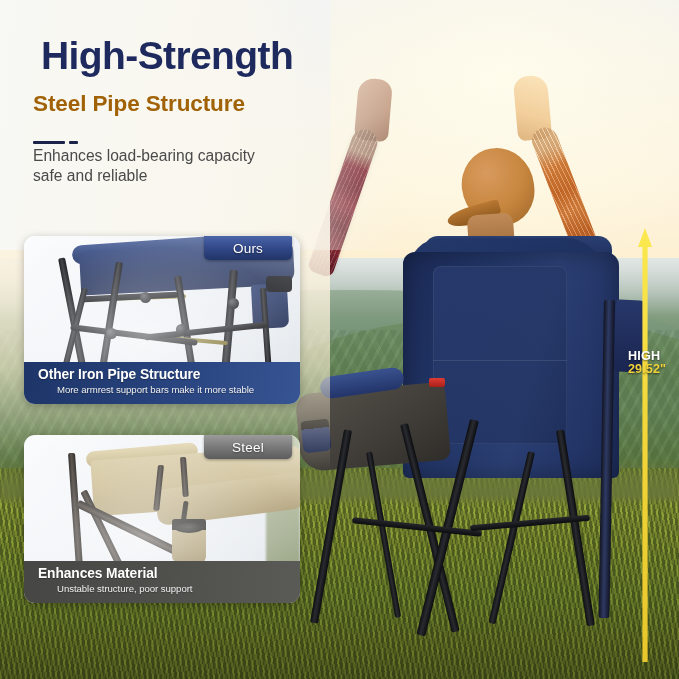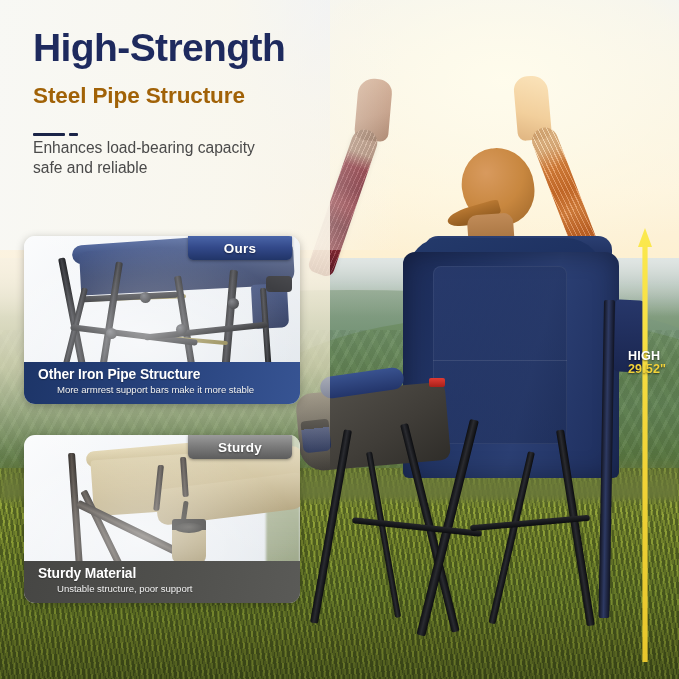--- a/index.html
+++ b/index.html
@@ -320,21 +320,21 @@
 
   
   .headline {
     position: absolute; left: 33px; top: 28px; width: 300px;
   }
   .title-main {
     font-size: 39px;
     font-weight: 700;
     letter-spacing: -0.6px;
     line-height: 1.04;
-    margin: 0;
+    margin: 8px;
   }
   .title-sub {
     font-size: 22.5px;
     font-weight: 700;
     letter-spacing: -0.1px;
     margin: 14px 0 0 0;
   }
   .divider {
     margin-top: 24px;
     display: flex;
@@ -489,25 +489,25 @@
       radial-gradient(ellipse 220px 130px at 42% 62%, rgba(255,255,255,.55), rgba(255,255,255,0) 72%),
       linear-gradient(200deg, rgba(255,255,255,.34), rgba(255,255,255,0) 52%);
     pointer-events: none;
   }
 
   
   .tab {
     position: absolute;
     top: 0;
     right: 8px;
-    width: 104px; height: 24px;
+    width: 88px; height: 24px;
     display: flex; align-items: center; justify-content: center;
     color: #fff;
     font-size: 13.5px;
-    font-weight: 700;
+    font-weight: 400;
     letter-spacing: .2px;
     border-radius: 0 0 5px 5px;
     text-shadow: 0 1px 2px rgba(0,0,0,.45);
     z-index: 5;
   }
   .tab.blue {
     background: linear-gradient(to bottom, #4a65a8 0%, #33498a 48%, #213568 100%);
     box-shadow: 0 1px 3px rgba(0,0,0,.35);
   }
   .tab.gray {
@@ -669,23 +669,23 @@
       <div class="ot-seat2"></div>
       <div class="ot-pipe q1"></div>
       <div class="ot-pipe q2"></div>
       <div class="ot-pipe q3"></div>
       <div class="ot-pipe q4"></div>
       <div class="ot-pipe diag"></div>
       <div class="ot-hanger"></div>
       <div class="ot-cuph"></div>
       <div class="panel-sheen"></div>
     </div>
-    <div class="tab gray">Sturdy</div>
+    <div class="tab gray">Steel</div>
     <div class="caption gray">
-      <div class="cap-title">Sturdy Material</div>
+      <div class="cap-title">Enhances Material</div>
       <div class="cap-sub">Unstable structure, poor support</div>
     </div>
   </div>
 
   <div class="height-arrow">
     <svg width="14" height="434" viewBox="0 0 14 434" aria-hidden="true">
       <defs>
         <linearGradient id="arrowGrad" x1="0" y1="0" x2="0" y2="1">
           <stop offset="0%" stop-color="#fbe94f"></stop>
           <stop offset="45%" stop-color="#f2d63a"></stop>

